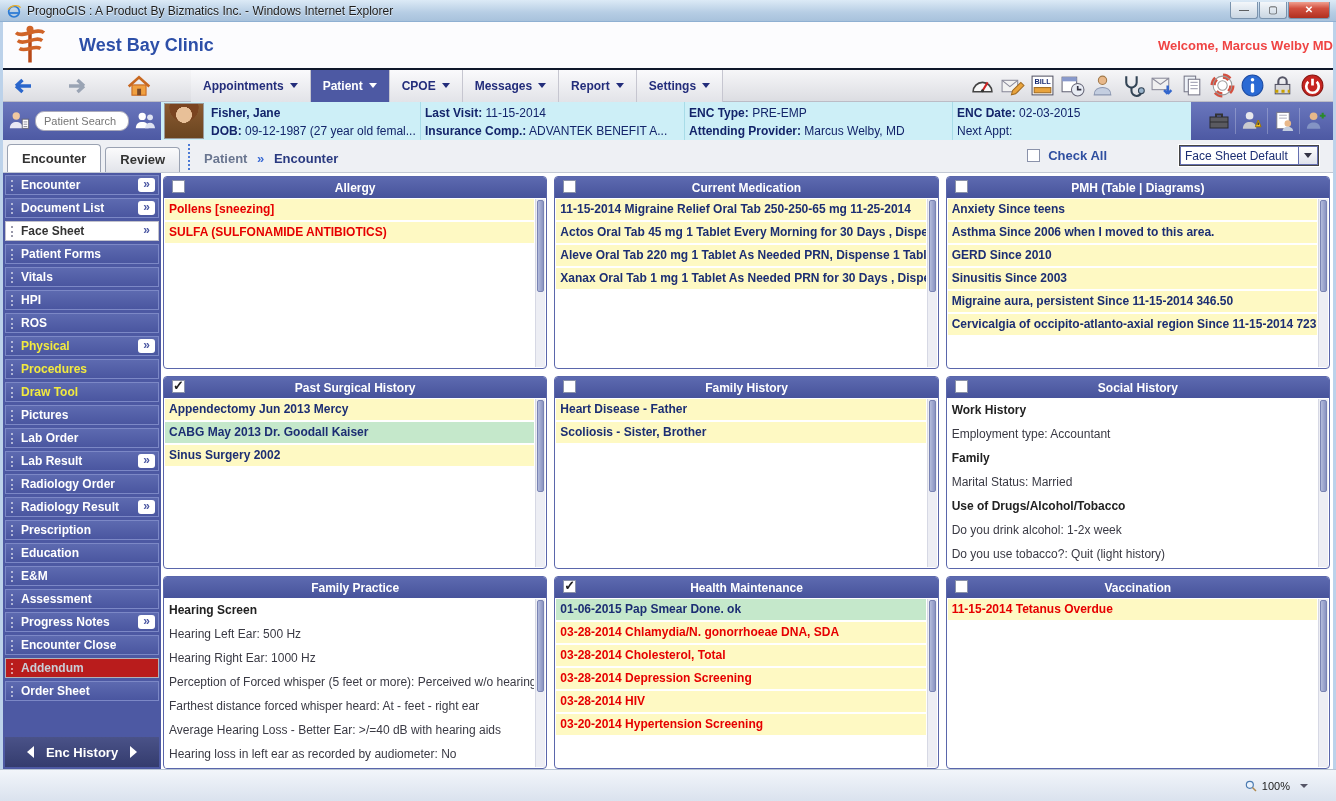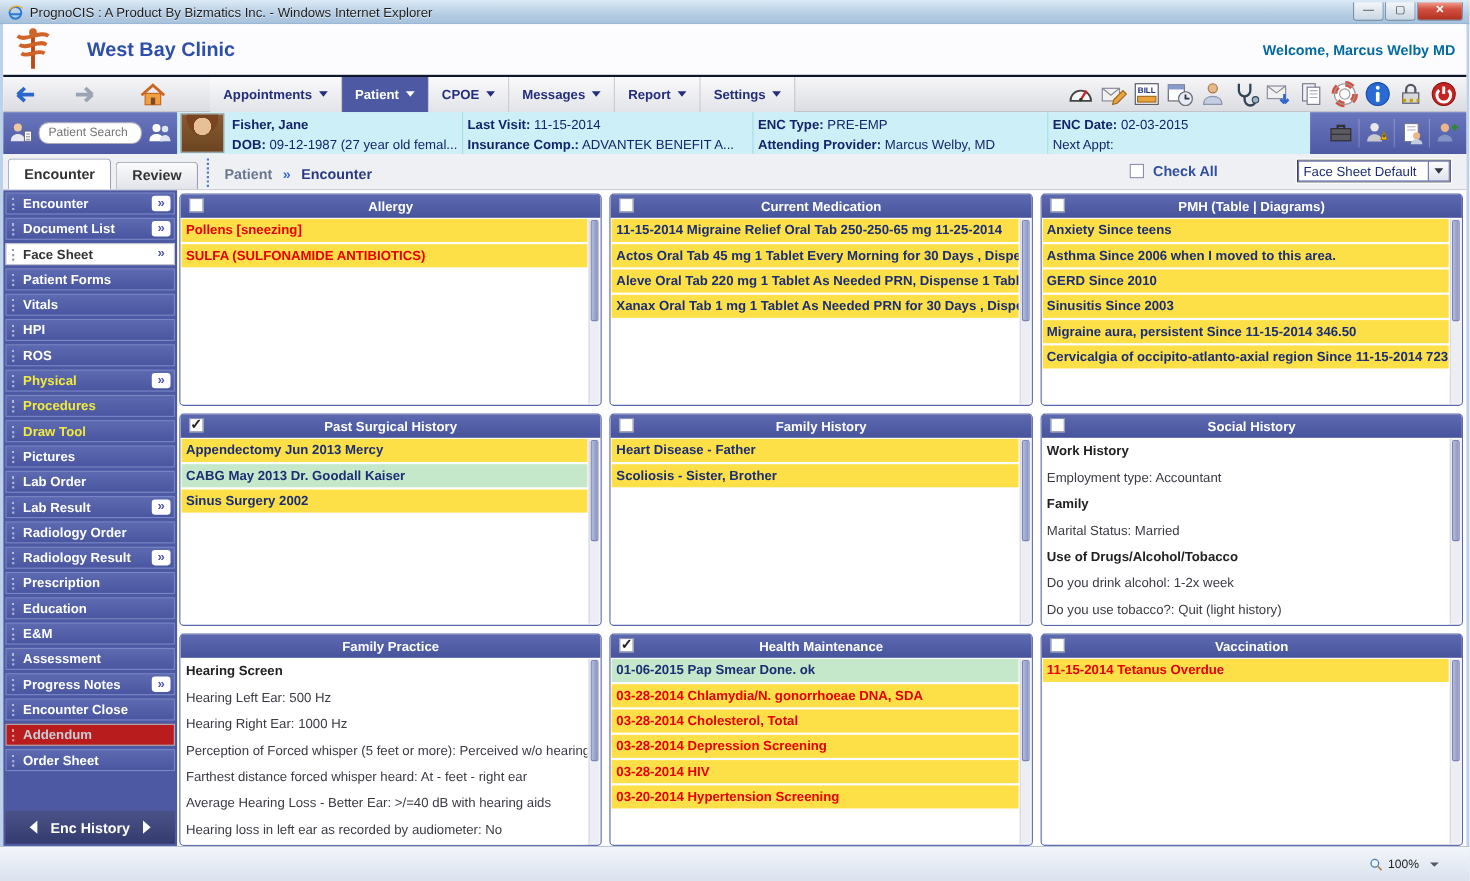--- a/index.html
+++ b/index.html
@@ -15,21 +15,21 @@
   .winbtns { margin-left:auto; display:flex; }
   .winbtn { width:28px; height:17px; border:1px solid #7a93ad; border-top:none; border-radius:0 0 3px 3px;
     background:linear-gradient(#f4f7fa,#c9d6e2); color:#333; font-size:10px; line-height:15px; text-align:center; margin-left:1px;}
   .winbtn.close { width:42px; background:linear-gradient(#f0a090,#d25040 40%,#b03020); color:#fff; font-weight:bold; }
 
   
   .appheader { position:absolute; left:0; right:0; top:22px; height:48px; background:#fcfcfe;
     border-bottom:2px solid #0f172a; display:flex; align-items:center; }
   .logo { width:42px; height:44px; margin-left:6px; }
   .clinic { font-size:18px; font-weight:bold; color:#2d4fa8; margin-left:28px; }
-  .welcome { margin-left:auto; margin-right:10px; font-size:13px; font-weight:bold; color:#0369a1; }
+  .welcome { margin-left:auto; font-size:13px; font-weight:bold; color:#ef4444; }
 
   
   .navbar { position:absolute; left:0; right:0; top:70px; height:32px;
     background:linear-gradient(#f6f6f8,#dcdde2); border-bottom:1px solid #bcbcc6;
     display:flex; align-items:center;gap:24px; }
   .navarrow { width:26px; height:24px; margin-left:6px; }
   .homebtn { width:28px; height:26px; margin:0 14px 0 10px; }
   .menus { display:flex; height:32px; }
   .menu { display:flex; align-items:center; gap:6px; padding:0 12px; font-size:12px; font-weight:bold;
     color:#232d7b; border-right:1px solid #c6c6d0; background:linear-gradient(#fafafc,#e2e3e8); }
@@ -100,21 +100,21 @@
 
   
   .panelgrid { position:absolute; left:160px; right:3px; top:3px; bottom:16px;
     display:grid; grid-template-columns:1fr 1fr 1fr; grid-template-rows:1fr 1fr 1fr; gap:7px; }
   .panel { border:1px solid #5a66ab; border-radius:4px; background:#fff; overflow:hidden; display:flex; flex-direction:column; position:relative; }
   .panel-h { height:21px; flex:none; background:linear-gradient(#5d6ab0,#47539b); color:#fff; font-weight:bold; font-size:12px;
     display:flex; align-items:center; justify-content:center; position:relative; }
   .panel-h .cb { position:absolute; left:8px; top:3px; }
   .panel-b { flex:1; overflow:hidden; padding:1px 12px 0 1px; }
   .row { height:21px; line-height:21px; font-size:12px; padding:0 4px; margin-bottom:2px; white-space:nowrap; overflow:hidden; font-weight:bold; }
-  .bg-y { background:#fde047; } .bg-g { background:#c5e8cb; }
+  .bg-y { background:#fef9c3; } .bg-g { background:#c5e8cb; }
   .bg-w { background:#fff; font-weight:normal; height:22px; line-height:22px; }
   .c-red { color:#e60000; } .c-navy { color:#1c2e73; } .c-gray { color:#3a3a44; }
   .row.bold { font-weight:bold; color:#222; }
   .vscroll { position:absolute; right:1px; top:22px; bottom:1px; width:10px; background:#edeef4; border-left:1px solid #d6d8e4; }
   .vscroll .thumb { margin:1px; height:55%; background:linear-gradient(90deg,#b4bcdc,#8a94c2); border:1px solid #7a84b4; border-radius:2px; }
 
   
   .statusbar { position:absolute; left:-3px; right:-3px; bottom:0; height:32px;
     background:linear-gradient(#f2f5fa,#dae2ee); border-top:1px solid #b8c4d4; display:flex; align-items:center; justify-content:flex-end; padding-right:28px; gap:4px; }
   .mag { width:14px; height:14px; }

